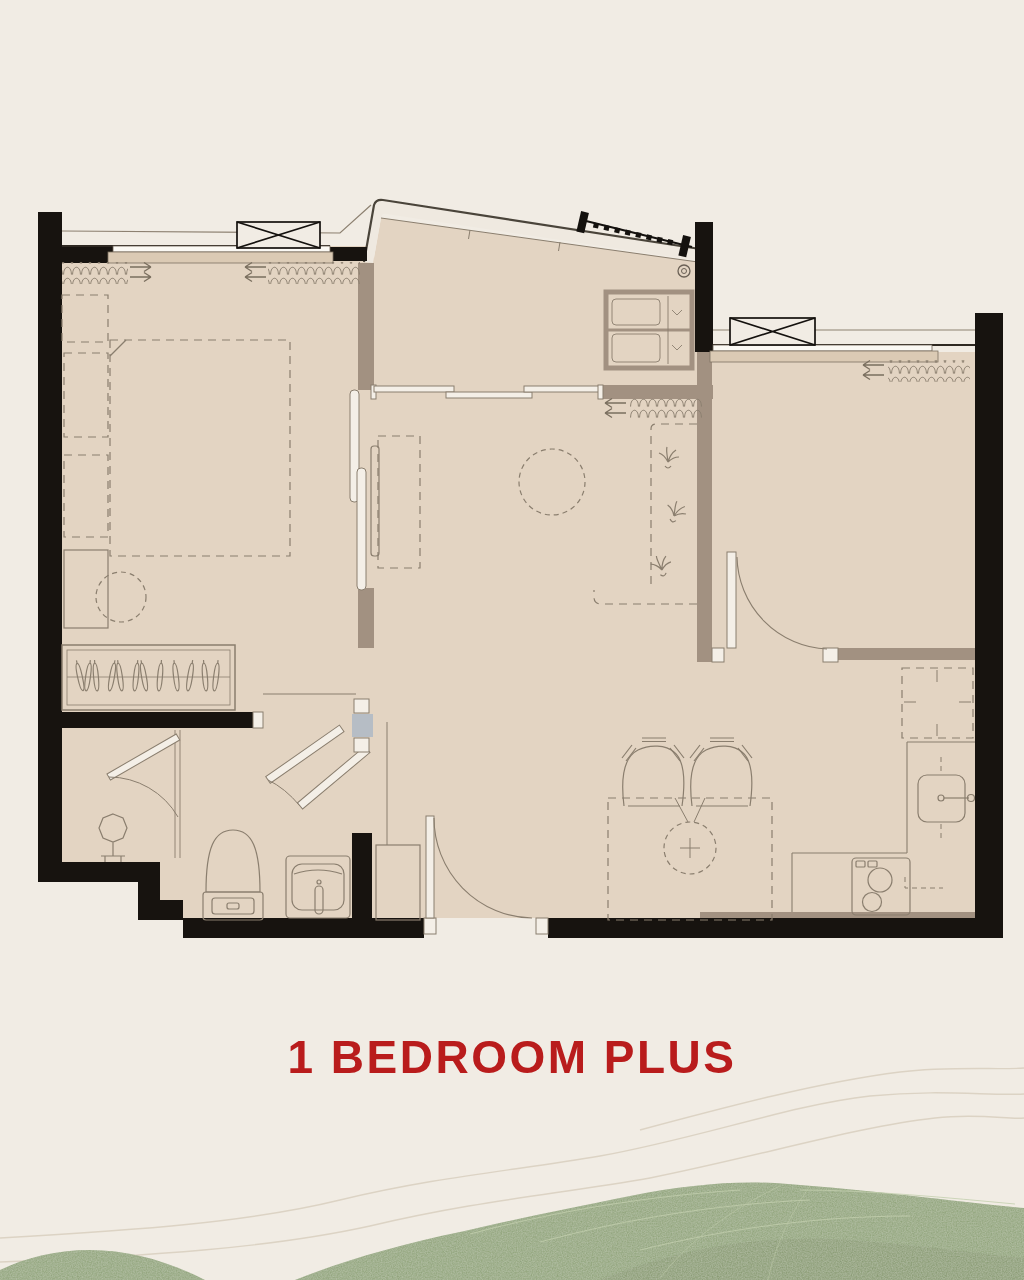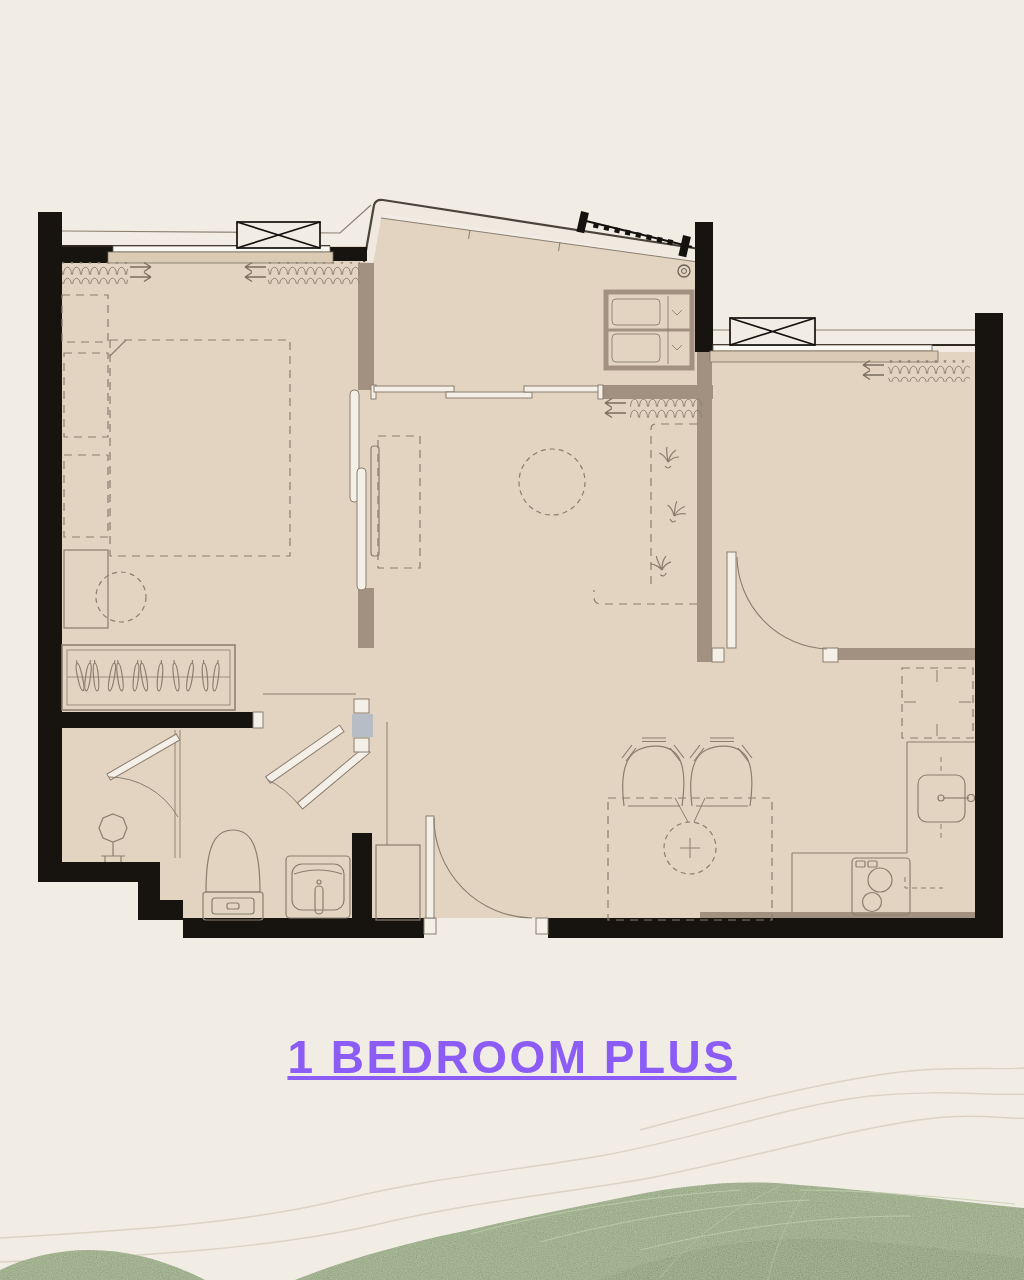--- a/index.html
+++ b/index.html
@@ -308,15 +308,15 @@
   <g fill="none" stroke-width="1" opacity="0.8" stroke="#c3cfae">
     <path d="M470,1234 C560,1210 650,1196 740,1190"></path>
     <path d="M540,1242 C630,1218 720,1204 810,1200"></path>
     <path d="M640,1250 C730,1228 820,1216 910,1216"></path>
     <path d="M800,1190 C870,1190 950,1198 1015,1204"></path>
     <path d="M780,1186 C730,1210 690,1240 660,1278" opacity="0.6"></path>
     <path d="M810,1186 C790,1214 775,1246 768,1280" opacity="0.6"></path>
   </g>
 </svg>
 
-<div class="plan-title" style="color: #8b5cf6; text-decoration: underline;">1 BEDROOM PLUS</div>
+<div class="plan-title" style="color: #b91c1c;">1 BEDROOM PLUS</div>
 
 </div>
 
 </body></html>

